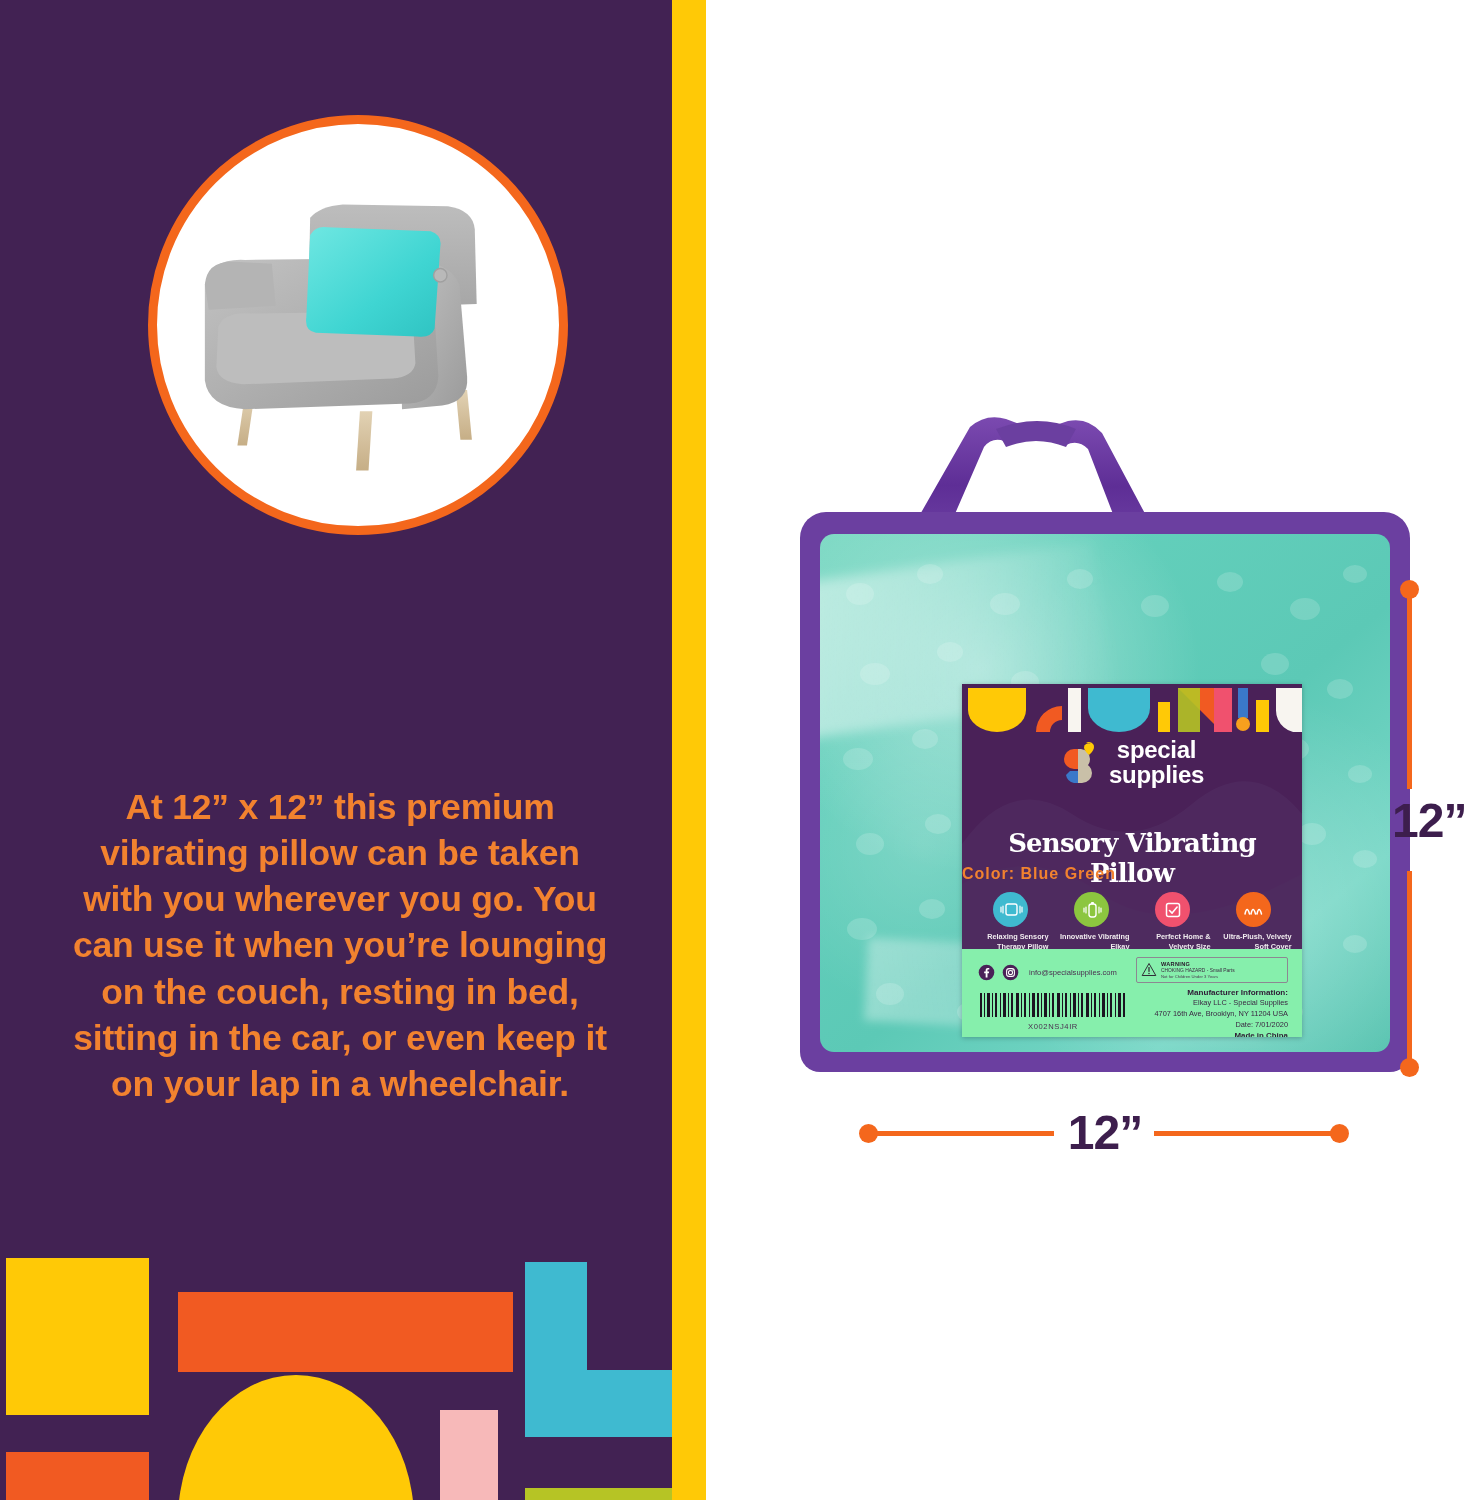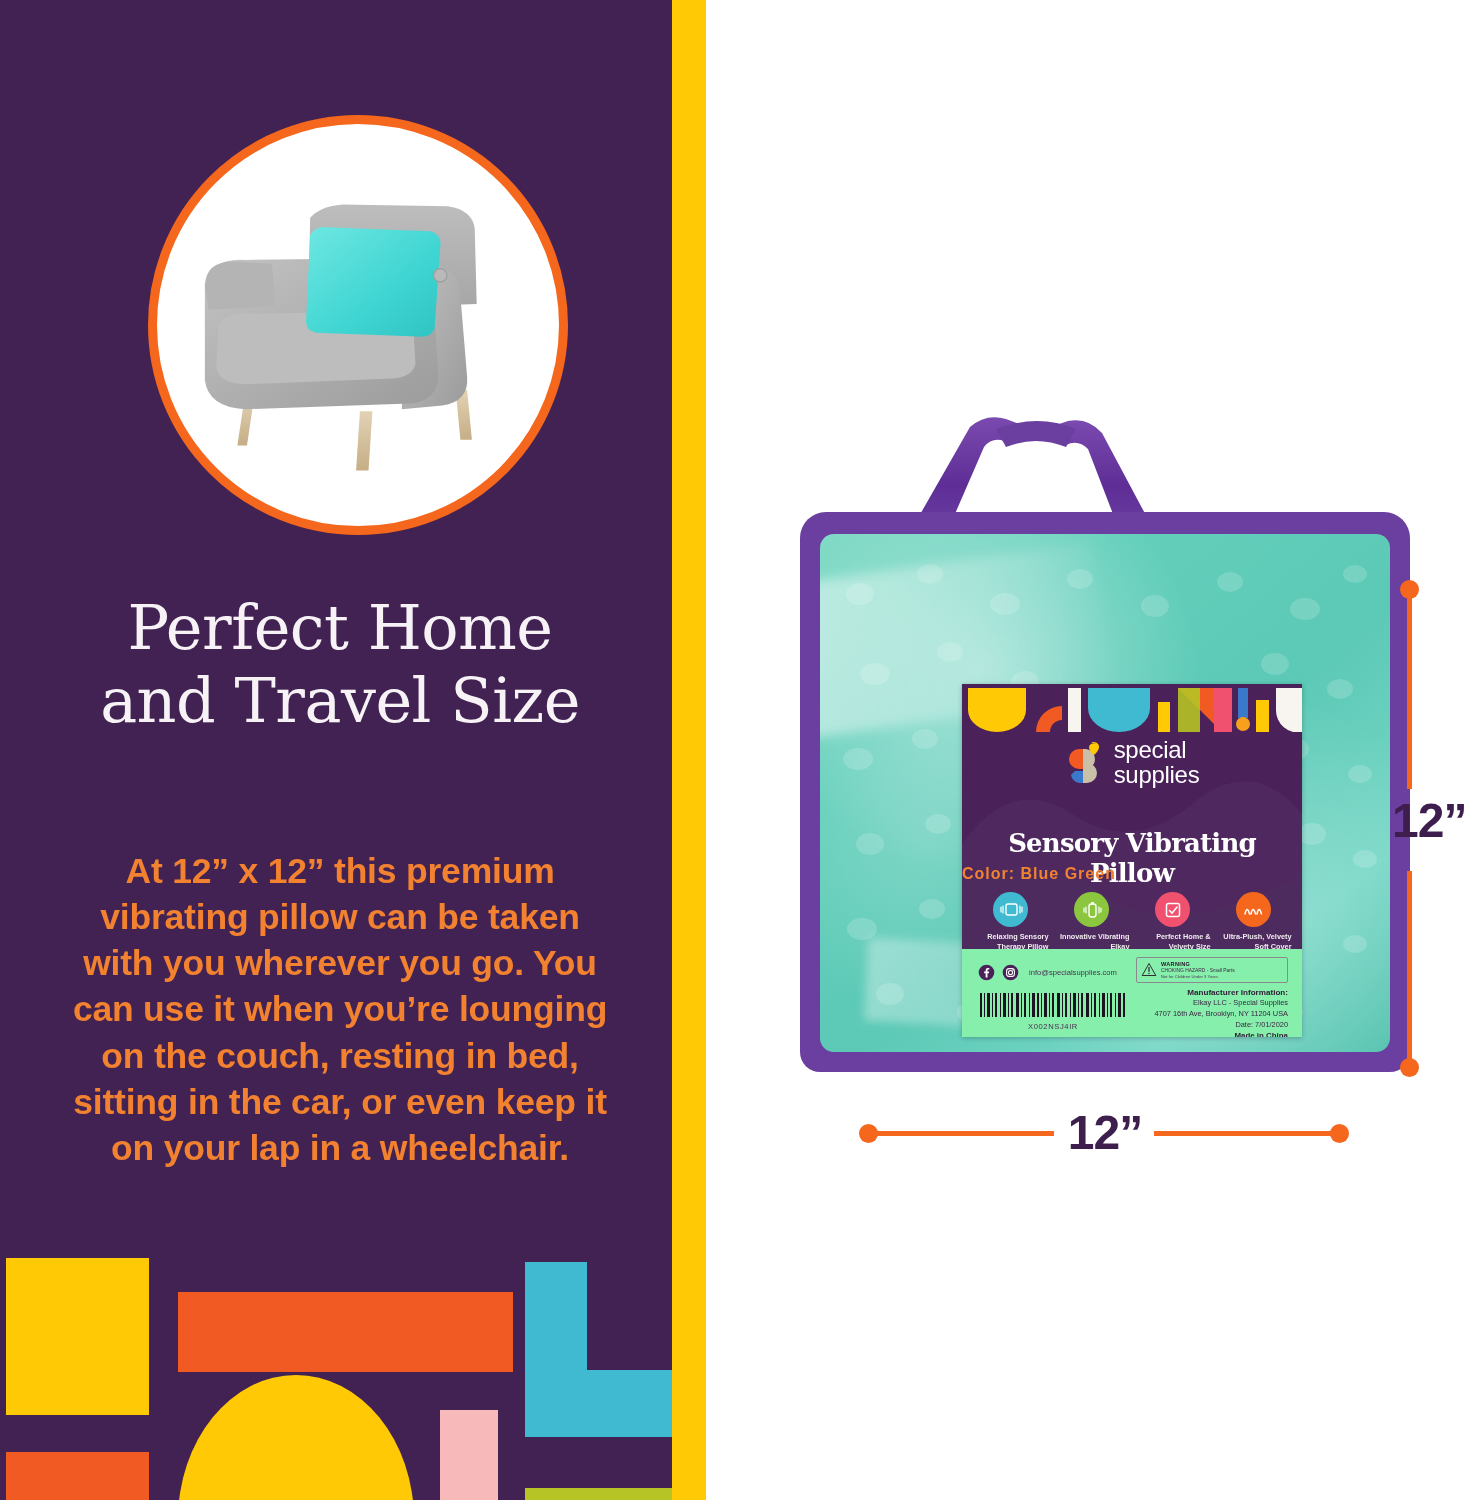--- a/index.html
+++ b/index.html
@@ -44,21 +44,21 @@
     width: 600px;
     text-align: center;
     color: #F7F2F6;
     font-family: "DejaVu Serif", "Liberation Serif", serif;
     font-size: 62px;
     line-height: 1.17;
     letter-spacing: -0.5px;
   }
   .bodycopy {
     position: absolute;
-    left: 70px; top: 848px;
+    left: 70px; top: 784px;
     width: 540px;
     text-align: center;
     color: #F2822F;
     font-size: 35.5px;
     line-height: 1.30;
     font-weight: 600;
     letter-spacing: -0.2px;
   }
 
   
@@ -132,22 +132,23 @@
   .brand {
     position: absolute;
     left: 0; right: 0; top: 54px;
     display: flex; align-items: center; justify-content: center;
     gap: 9px;
   }
   .brand-words {
     color: #ffffff;
     font-size: 24px;
     line-height: 1.04;
-    font-weight: 400;
+    font-weight: 700;
     letter-spacing: -0.3px;
+    text-align: center;
   }
   .prod-title {
     position: absolute; left: 0; right: 0; top: 144px;
     text-align: center;
     color: #ffffff;
     font-family: "DejaVu Serif", "Liberation Serif", serif;
     font-weight: bold;
     font-size: 26px;
     letter-spacing: -0.8px;
   }
@@ -286,24 +287,20 @@
       <path d="M50 168 q2 -26 32 -24 l38 2 l4 44 l-70 4 z" fill="#b4b4b4"></path>
 
       <path d="M64 212 q6 -16 34 -14 l148 -2 q20 2 22 20 l2 34 q-2 14 -24 16 l-156 6 q-26 -2 -28 -18 z" fill="#bdbdbd"></path>
 
       <path d="M160 116 q6 -10 18 -8 l108 4 q12 4 10 16 l-6 86 q-4 10 -18 8 l-106 -4 q-12 -2 -10 -16 z" fill="url(#gPillow)"></path>
 
       <circle cx="296" cy="158" r="7" fill="#b9b9b9" stroke="#a0a0a0" stroke-width="1.5"></circle>
     </svg>
   </div>
 
-  <div class="headline">
-    <div>Perfect Home</div>
-    <div>and Travel Size</div>
-  </div>
 
   <div class="bodycopy">At 12” x 12” this premium vibrating pillow can be taken with you wherever you go. You can use it when you’re lounging on the couch, resting in bed, sitting in the car, or even keep it on your lap in a wheelchair.</div>
 
   <svg class="shapes" viewBox="0 0 672 270">
     <rect x="6" y="28" width="143" height="157" fill="#FFC906"></rect>
     <rect x="6" y="222" width="143" height="140" fill="#F15A22"></rect>
     <rect x="178" y="62" width="335" height="80" fill="#F15A22"></rect>
     <path d="M178 290 a118 145 0 0 1 236 0 z" fill="#FFC906"></path>
     <rect x="440" y="180" width="58" height="140" fill="#F7B9B9"></rect>
     <path d="M525 32 h62 v108 h85 v67 h-147 z" fill="#3FBAD0"></path>

